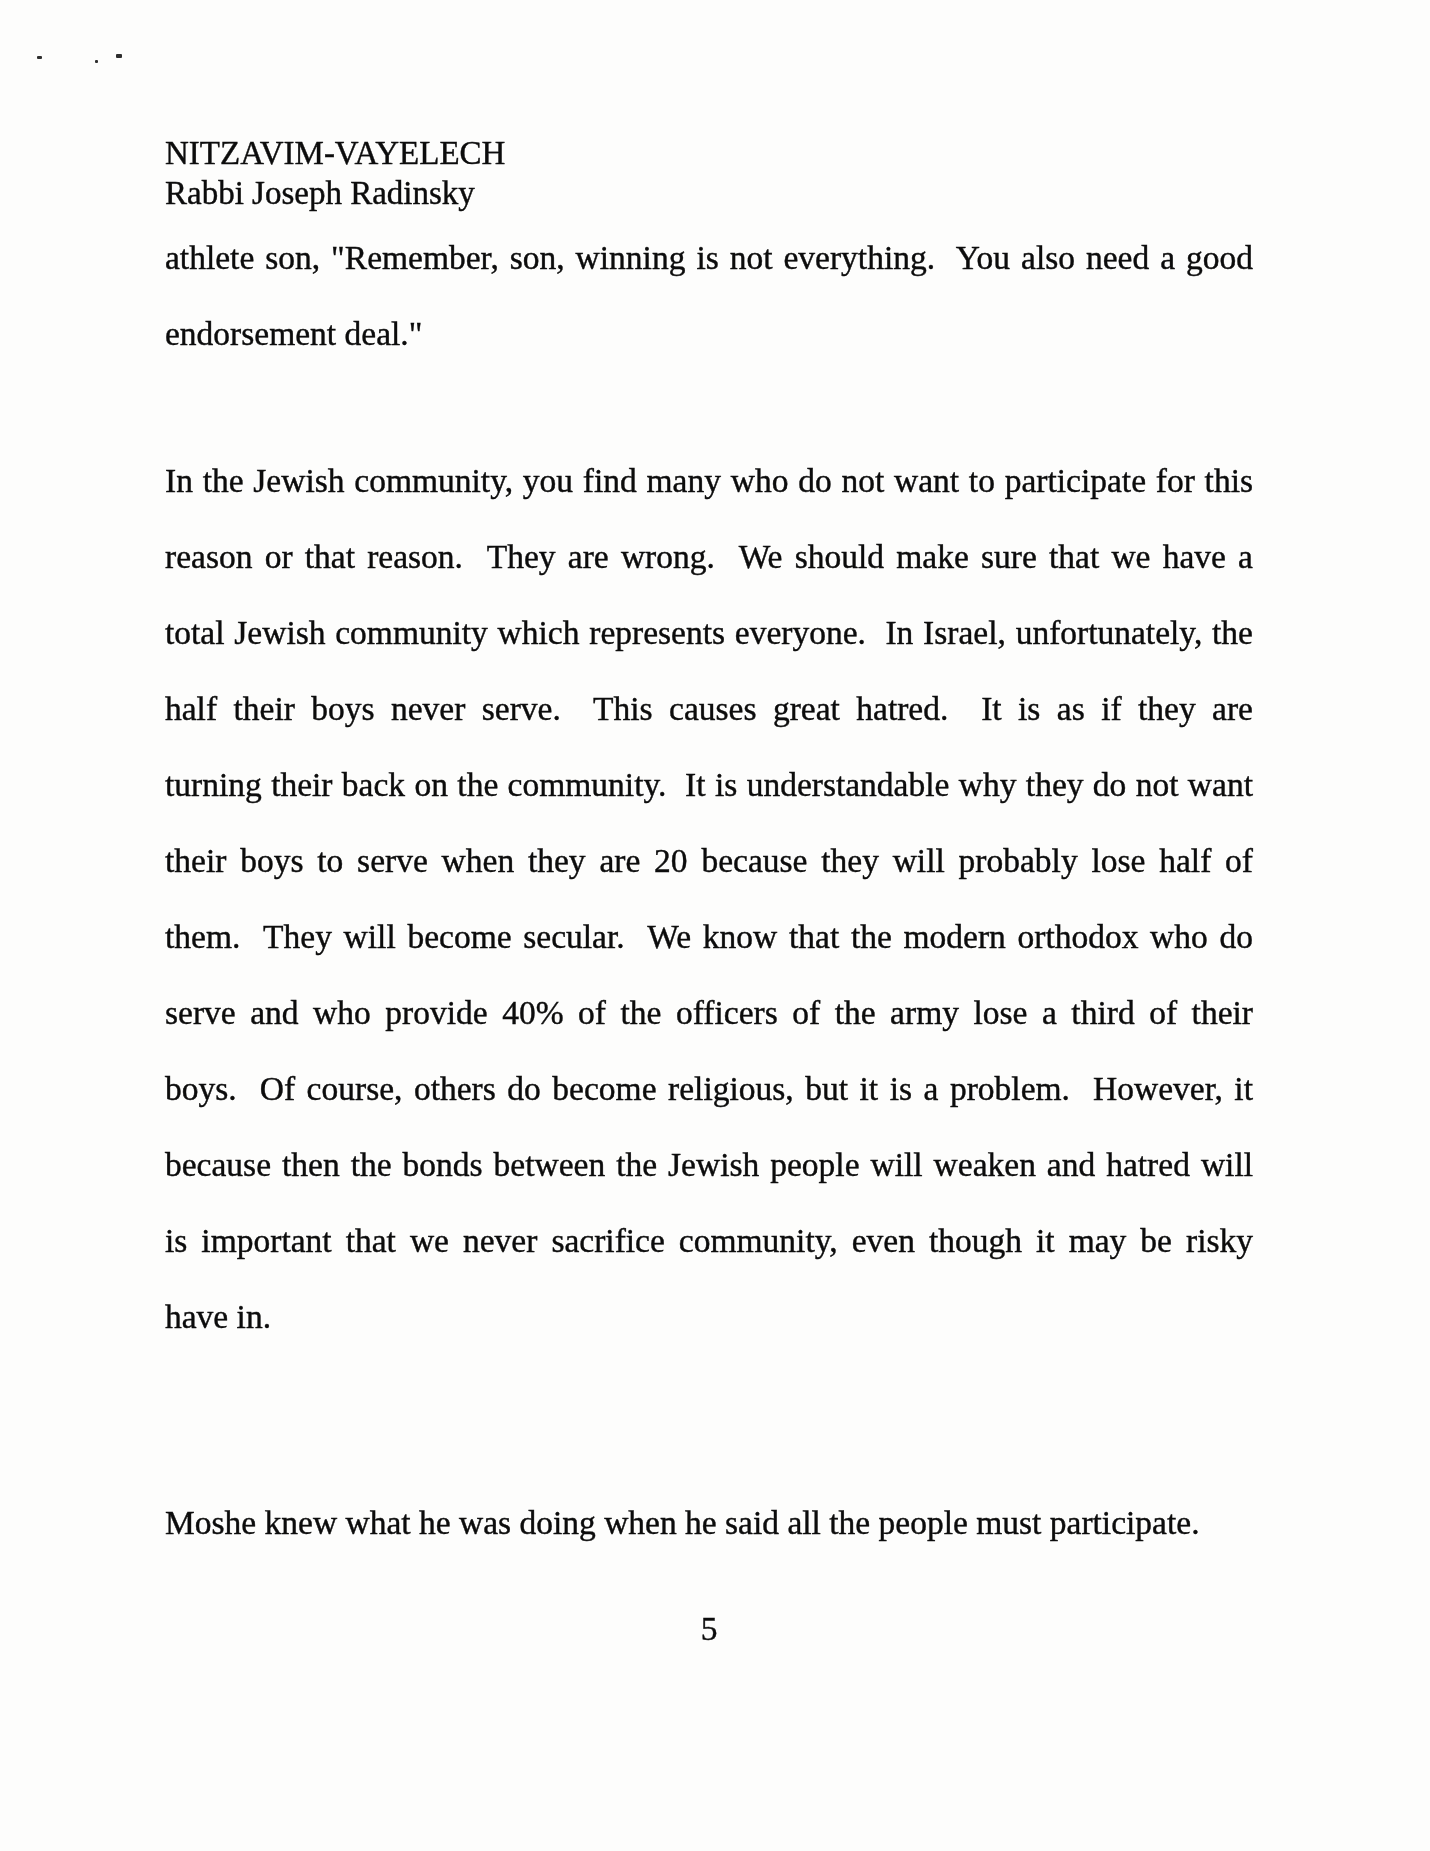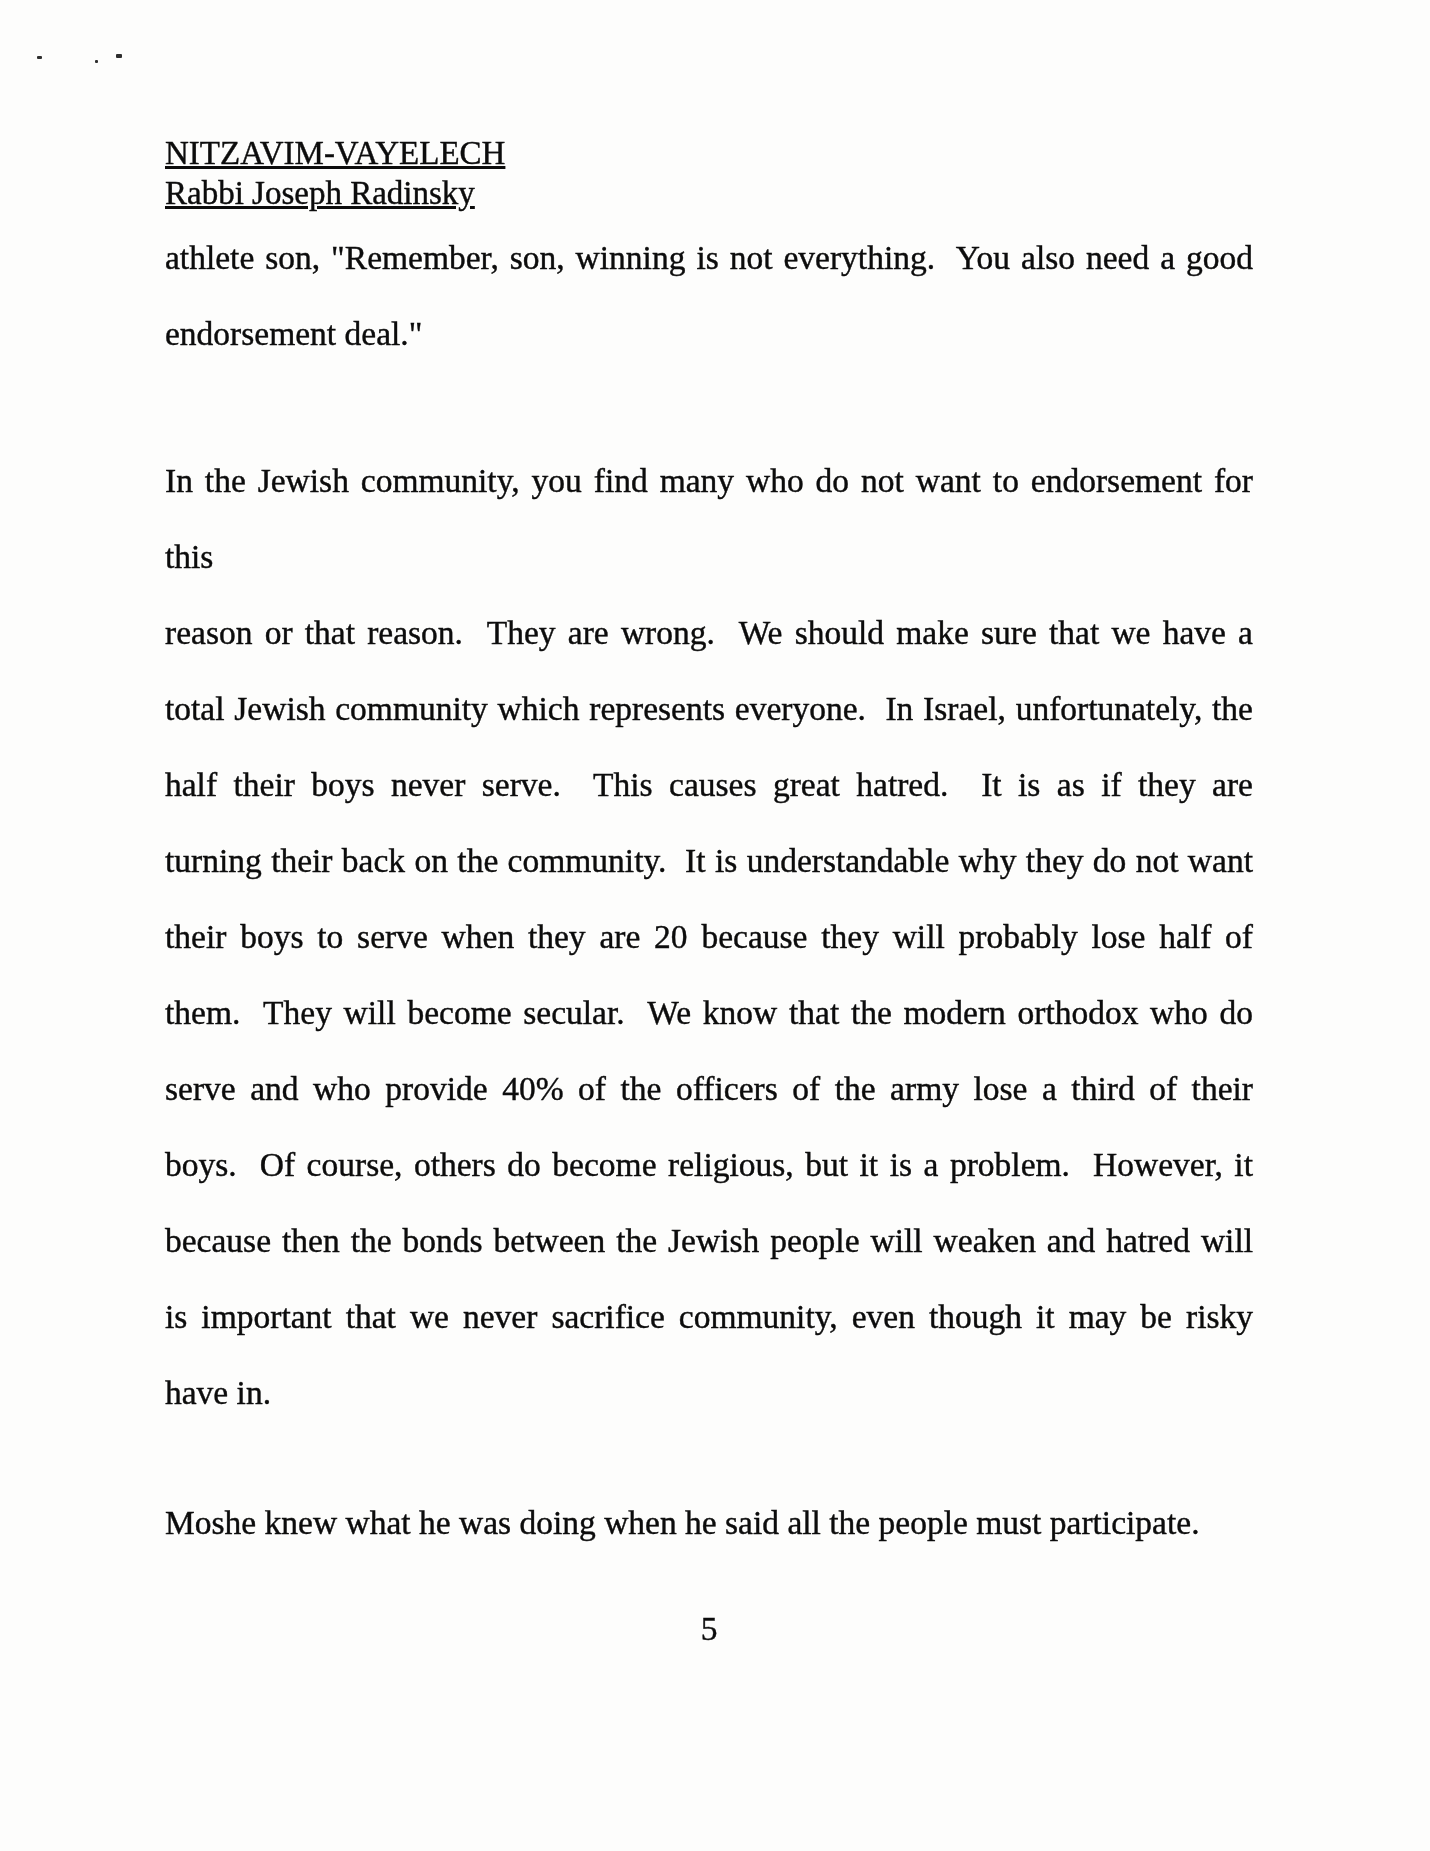--- a/index.html
+++ b/index.html
@@ -22,21 +22,20 @@
     -webkit-text-stroke: 0.4px #0c0c0c;
   }
   .title-block {
     position: absolute;
     left: 165px;
     top: 133px;
     width: 1088px;
     font-size: 33px;
     line-height: 40px;
     white-space: nowrap;
-    text-decoration: underline;
   }
   .para {
     position: absolute;
     left: 165px;
     width: 1088px;
     font-size: 33.5px;
     line-height: 76px;
   }
   .p1 { top: 220px; }
   .p2 { top: 443px; }
@@ -80,21 +79,21 @@
     <div>NITZAVIM-VAYELECH</div>
     <div>Rabbi Joseph Radinsky</div>
   </div>
 
   <div class="para p1 ink">
     <div class="line">athlete son, "Remember, son, winning is not everything.&nbsp; You also need a good</div>
     <div class="line last">endorsement deal."</div>
   </div>
 
   <div class="para p2 ink">
-    <div class="line">In the Jewish community, you find many who do not want to endorsement for this</div>
+    <div class="line">In the Jewish community, you find many who do not want to participate for this</div>
     <div class="line">reason or that reason.&nbsp; They are wrong.&nbsp; We should make sure that we have a</div>
     <div class="line">total Jewish community which represents everyone.&nbsp; In Israel, unfortunately, the</div>
     <div class="line">half their boys never serve.&nbsp; This causes great hatred.&nbsp; It is as if they are</div>
     <div class="line">turning their back on the community.&nbsp; It is understandable why they do not want</div>
     <div class="line">their boys to serve when they are 20 because they will probably lose half of</div>
     <div class="line">them.&nbsp; They will become secular.&nbsp; We know that the modern orthodox who do</div>
     <div class="line">serve and who provide 40% of the officers of the army lose a third of their</div>
     <div class="line">boys.&nbsp; Of course, others do become religious, but it is a problem.&nbsp; However, it</div>
     <div class="line">because then the bonds between the Jewish people will weaken and hatred will</div>
     <div class="line">is important that we never sacrifice community, even though it may be risky</div>

